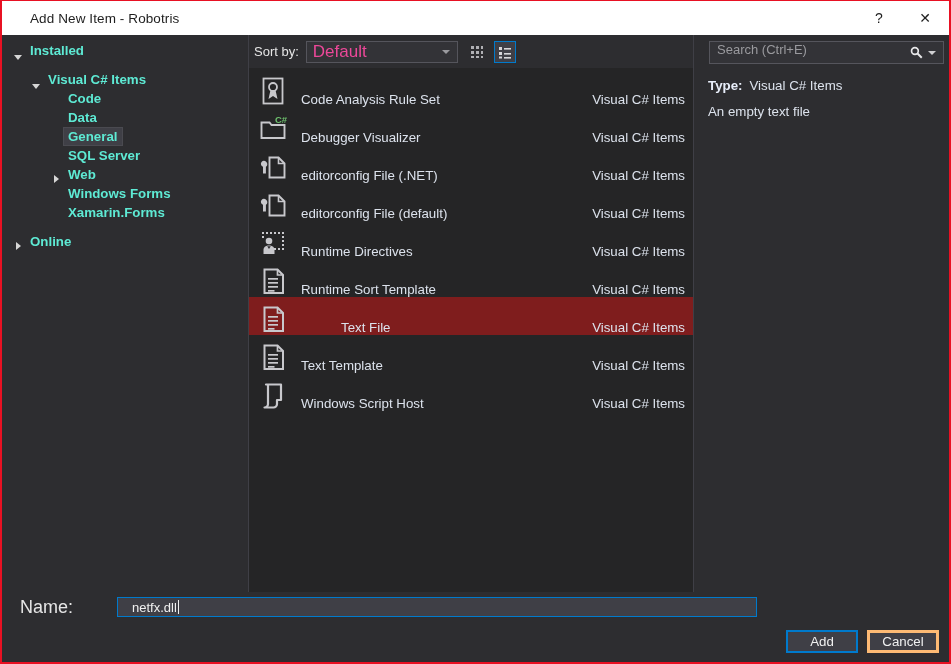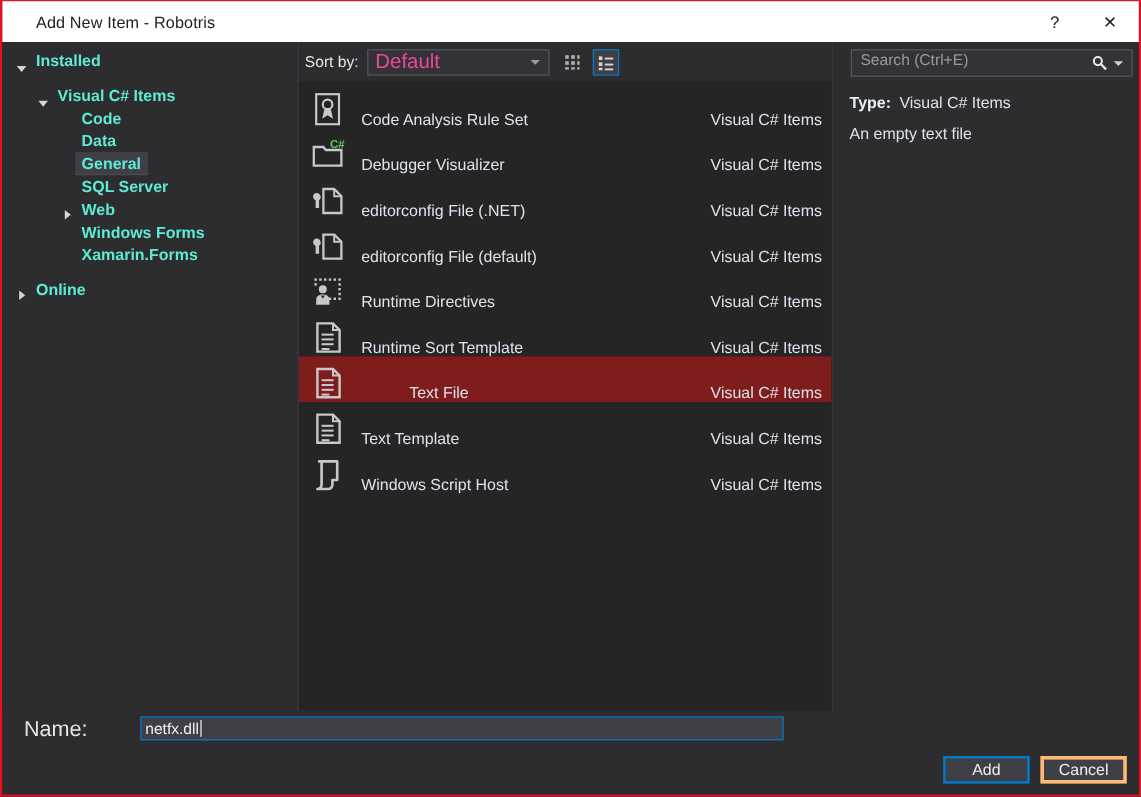--- a/index.html
+++ b/index.html
@@ -202,25 +202,25 @@
   .name-row {
     display: flex; align-items: center;
     height: 22px;
     margin-top: 4px;
   }
   .name-label {
     font-size: 18px; color: #e6e6e6;
     width: 115px; padding-left: 18px;
   }
   .name-input {
-    width: 536px; height: 20px;
+    width: 640px; height: 20px;
     background: #3f3f46;
     border: 1px solid #007acc;
     display: flex; align-items: center;
-    padding-left: 3px;
+    padding-left: 14px;
     position: relative;
   }
   .name-input .val { font-size: 13px; color: #f0f0f0; }
   .caret {
     width: 1px; height: 14px; background: #f0f0f0;
     margin-left: 1px;
   }
   .btnbar {
     position: absolute; right: 10px; bottom: 9px;
     display: flex; gap: 9px;

